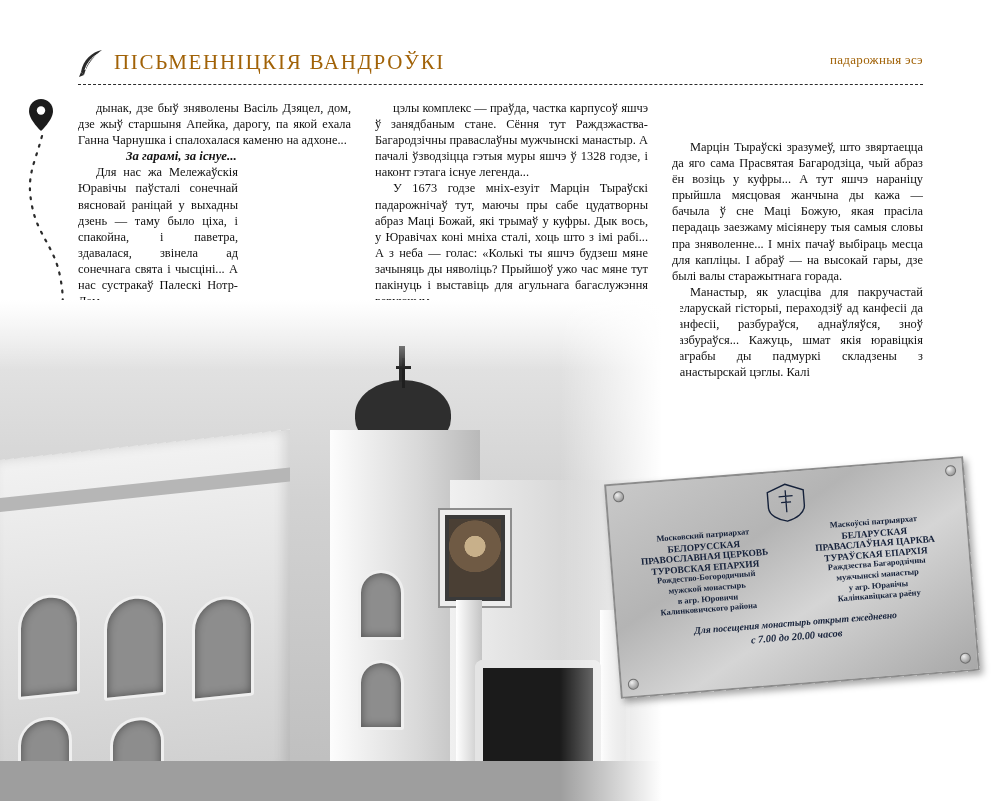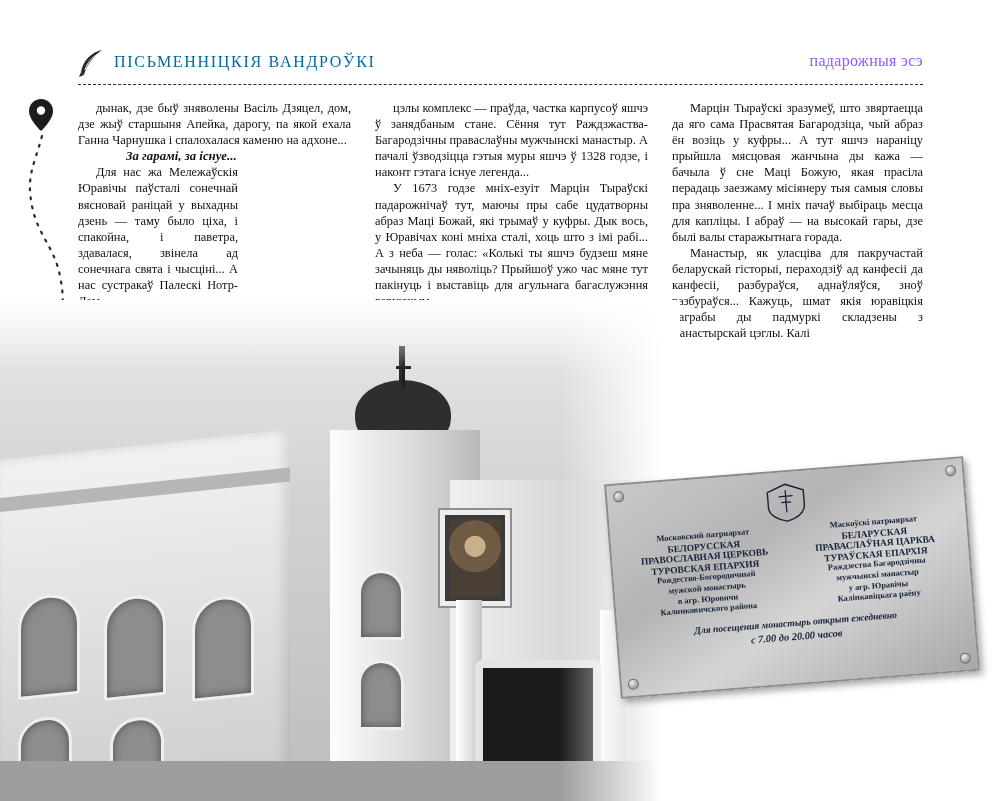--- a/index.html
+++ b/index.html
@@ -19,45 +19,45 @@
   }
   .header-left{
     position:absolute;left:0;top:0;display:flex;align-items:center;gap:10px;
   }
   .quill{
     width:26px;height:28px;position:relative;display:block;
   }
   .quill svg{display:block;}
   .header-title{
     font-family:"Liberation Serif", serif;
-    font-size:16px;letter-spacing:1.7px;color:#0369a1;
+    font-size:21px;letter-spacing:1.7px;color:#a16207;
     text-transform:uppercase;
     white-space:nowrap;
   }
   .header-right{
     position:absolute;right:0;top:4px;
-    font-size:16px;color:#8b5cf6;letter-spacing:.3px;
+    font-size:13px;color:#a16207;letter-spacing:.3px;
     font-family:"Liberation Serif", serif;
   }
   .header-rule{
     position:absolute;left:78px;top:84px;width:845px;height:0;
     border-top:1px dashed #2b2b2b;
   }
 
   
   .col{
     position:absolute;top:100px;
     font-size:12.4px;line-height:16.1px;
     text-align:justify;
     color:#101010;
   }
   .col p{margin:0;text-indent:18px;}
   #col1{left:78px;width:273px;}
   #col2{left:375px;width:273px;}
-  #col3{left:672px;width:251px;}
+  #col3{left:672px;width:251px;margin-top:39px;}
 
   .sub-head{
     font-weight:bold;font-style:italic;
     text-indent:0;
     margin-top:13px;margin-bottom:2px;
     font-size:12.8px;
     padding-left:30px;
   }
   .narrow{
     width:160px;margin-left:75px;text-align:justify;

